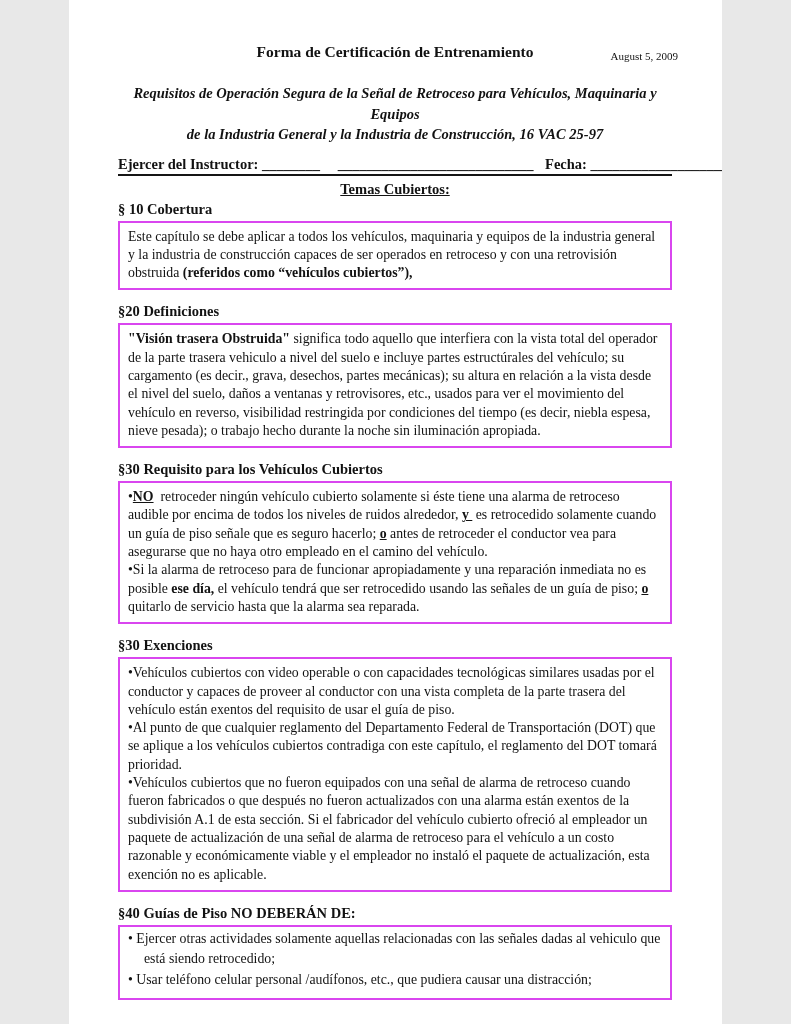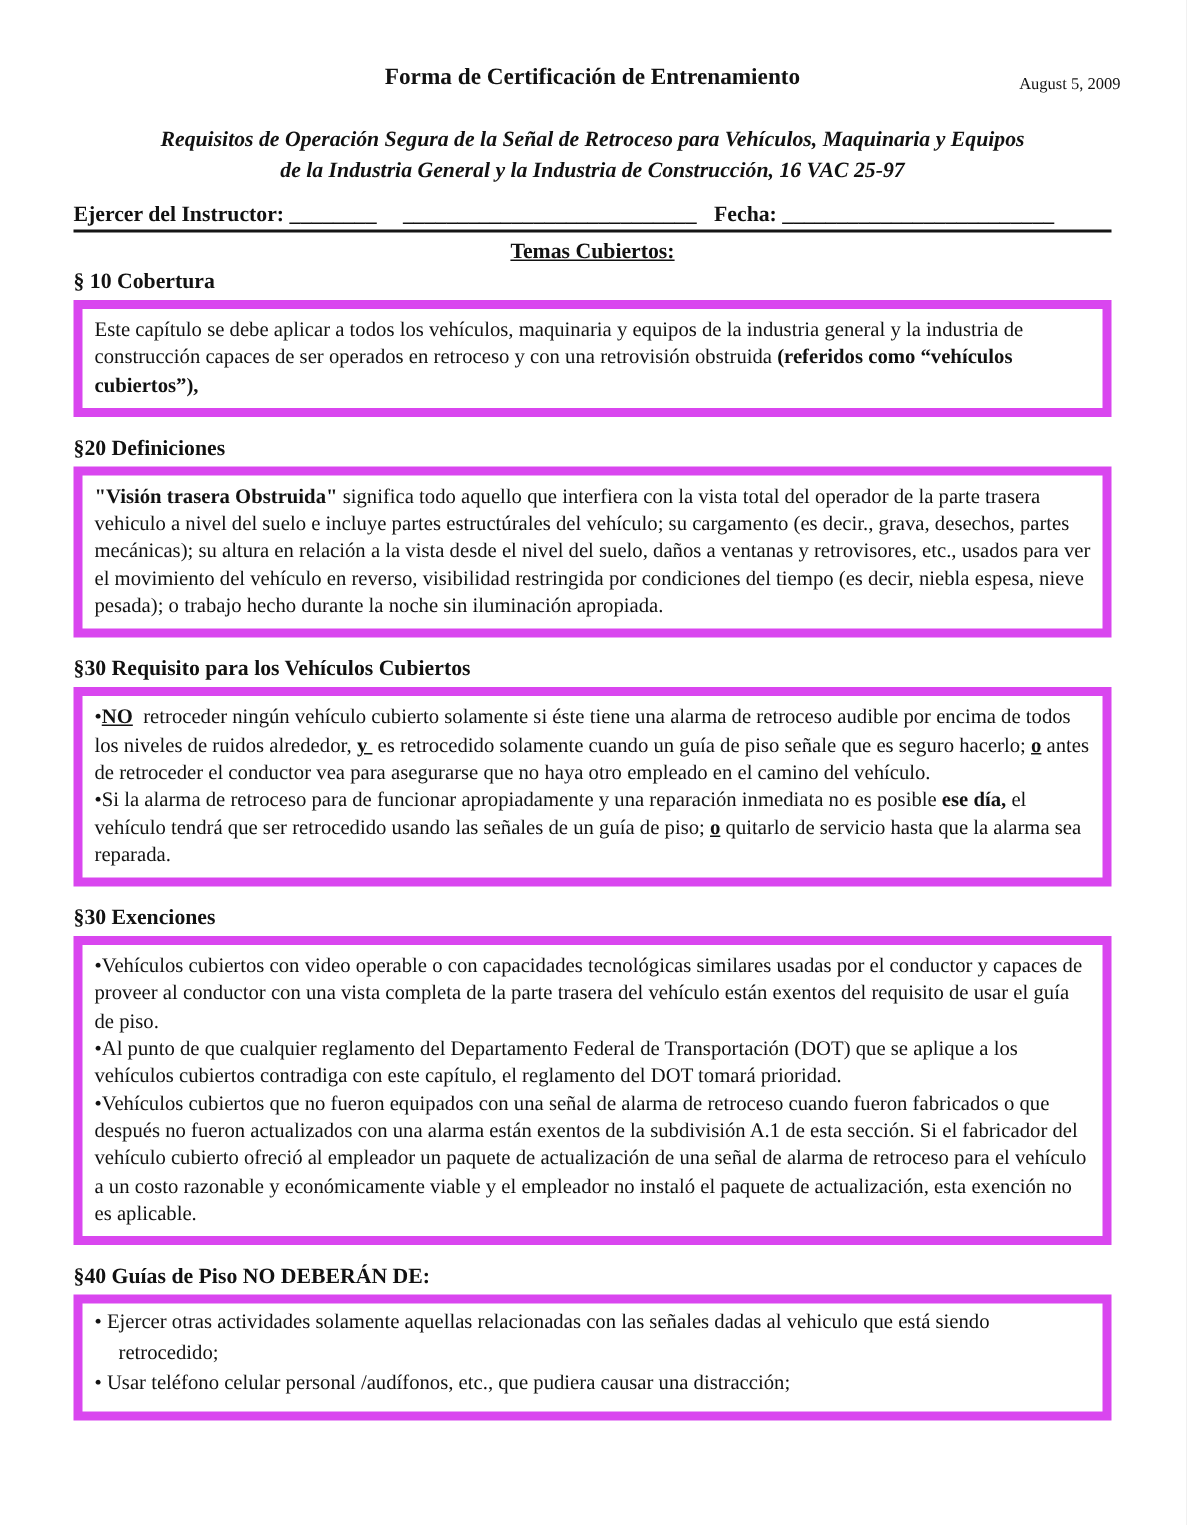--- a/index.html
+++ b/index.html
@@ -1,19 +1,19 @@
 <!DOCTYPE html>
 <html><head>
 <meta charset="utf-8">
 <style>
   * { margin:0; padding:0; box-sizing:border-box; }
   html, body { background:#e8e8e8; }
   .page {
     position:relative;
-    width:791px; height:1024px;
+    width:653px; height:1024px;
     margin:0 auto;
     background:#ffffff;
     color:#121212;
     font-family:"Liberation Serif","DejaVu Serif",serif;
     padding:42px 50px 0 49px;
     overflow:hidden;
   }
   
   .title-row { position:relative; text-align:center; line-height:20px; }
   .doc-title { font-size:15.5px; font-weight:bold; }
@@ -43,21 +43,21 @@
     line-height:18px;
   }
   
   section h3 {
     margin-top:12px;
     font-size:14.5px; font-weight:bold; line-height:18px;
   }
   section.first h3 { margin-top:2px; }
   .box {
     margin-top:3px;
-    border:6px solid #d946ef;
+    border:2px solid #d946ef;
     padding:5px 8px 6px 8px;
     font-size:13.8px; line-height:18.3px;
   }
   .box p { margin:0; }
   .box.hang { line-height:20.5px; padding-top:2px; padding-bottom:8px; }
   .box.hang p { padding-left:16px; text-indent:-16px; }
   .seg-b { font-weight:bold; }
   .seg-u { text-decoration:underline; }
 </style>
 </head>

